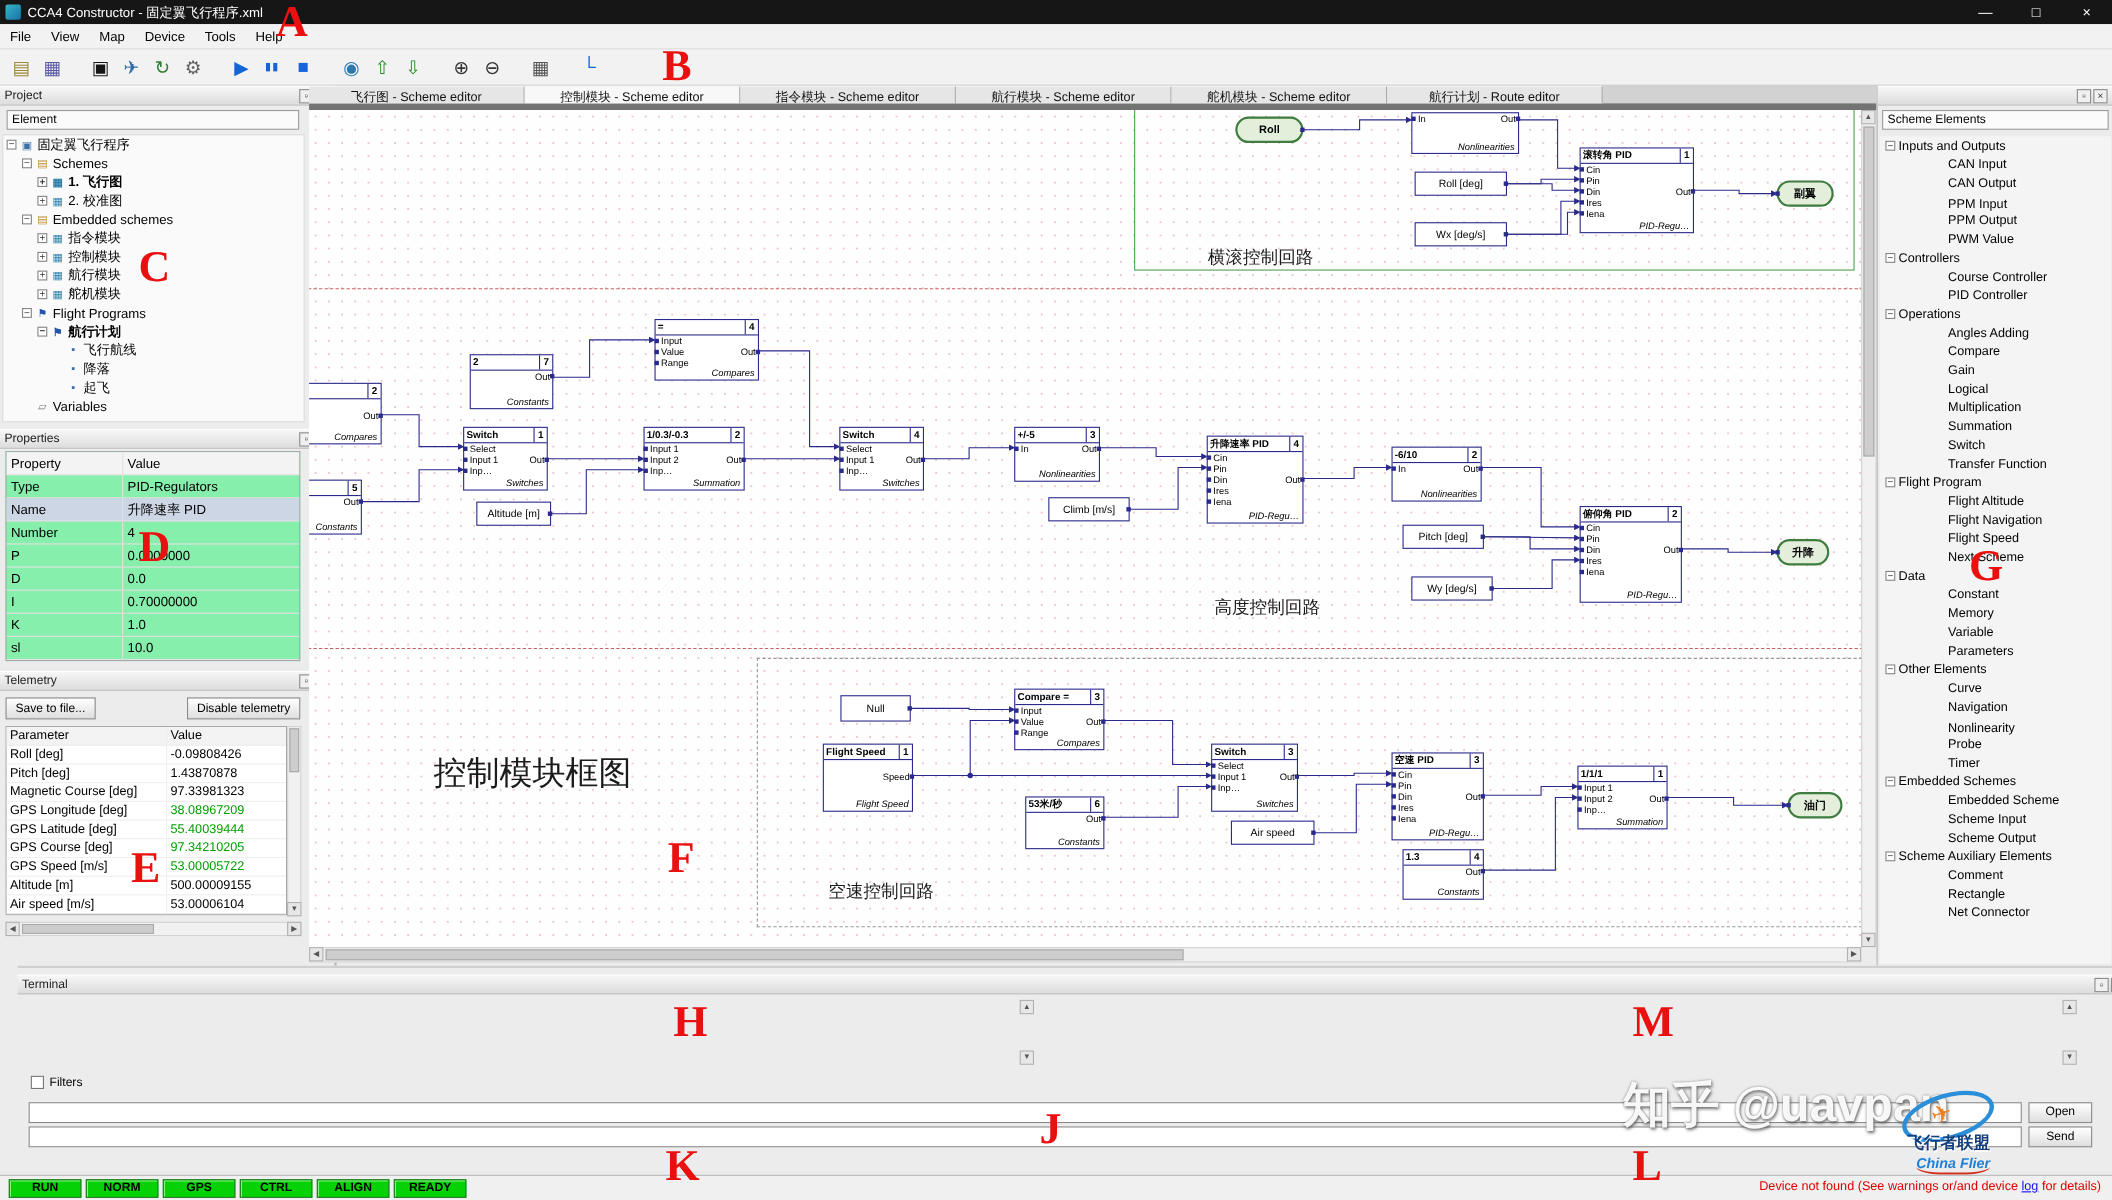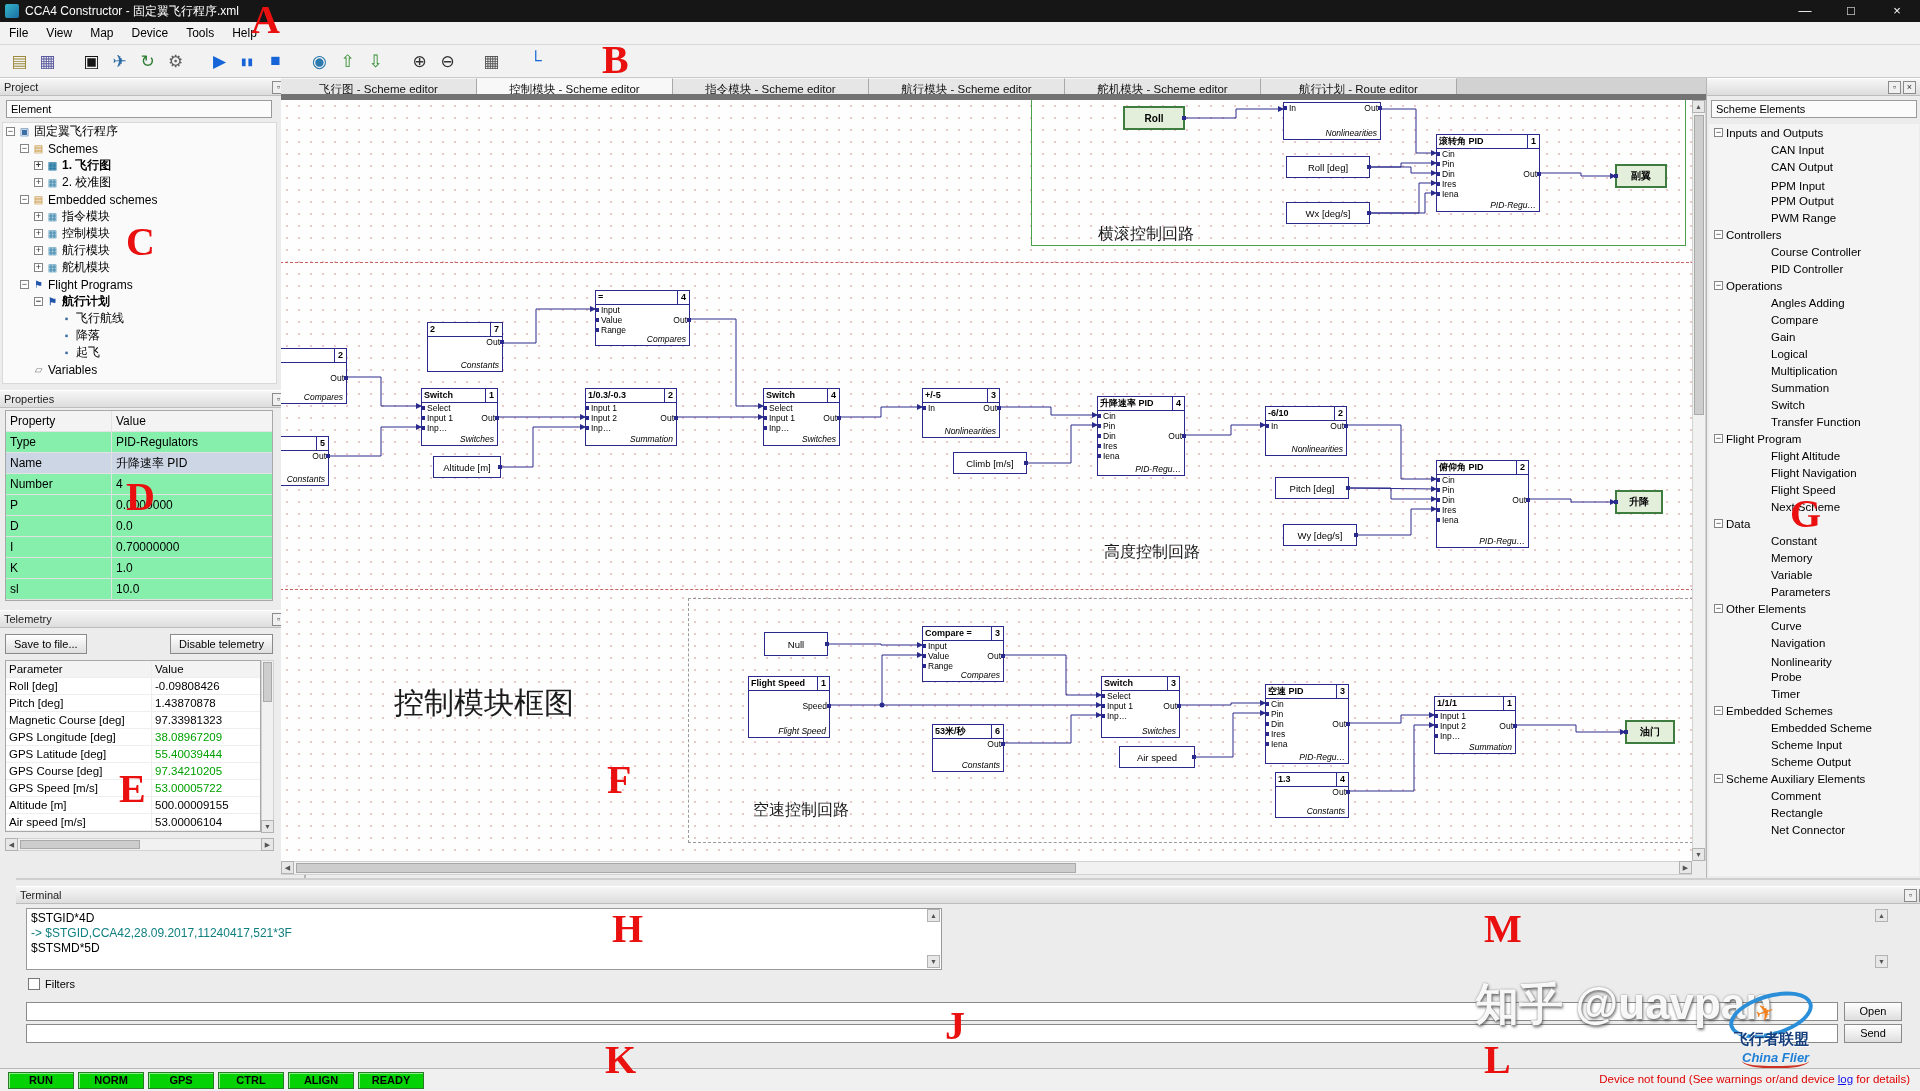--- a/index.html
+++ b/index.html
@@ -95,21 +95,21 @@
   .blk-tt { flex:1; padding:0 2px; line-height:13px; white-space:nowrap; overflow:hidden; }
   .blk-num { border-left:1px solid #2a2a8c; padding:0 3px; line-height:13px; }
   .blk-body { position:relative; flex:1; }
   .prow { position:relative; height:10px; line-height:10px; font-size:8.5px; padding-left:5px; white-space:nowrap; }
   .prow::before { content:""; position:absolute; left:-1px; top:3px; width:4px; height:4px; background:#2a2a8c; }
   .pout { position:absolute; right:2px; height:10px; line-height:10px; font-size:8.5px; }
   .pout::after { content:""; position:absolute; right:-4px; top:3px; width:4px; height:4px; background:#2a2a8c; }
   .blk-footer { position:absolute; right:3px; bottom:1px; font-size:8.5px; font-style:italic; white-space:nowrap; z-index:1; }
   .blk.simple { display:flex; align-items:center; justify-content:center; font-size:9.5px; white-space:nowrap; }
   .blk.simple::after { content:""; position:absolute; right:-2px; top:calc(50% - 2px); width:4px; height:4px; background:#2a2a8c; }
-  .blk.io { background:#e3efdb; border:2px solid #3f7c3f; border-radius:0; display:flex; align-items:center;
+  .blk.io { background:#e3efdb; border:2px solid #3f7c3f; border-radius:12px; display:flex; align-items:center;
             justify-content:center; font-size:10px; font-weight:bold; z-index:3; }
   .blk.io.io-r::after { content:""; position:absolute; right:-3px; top:calc(50% - 2px); width:4px; height:4px; background:#2a2a8c; }
   .blk.io.io-l::before { content:""; position:absolute; left:-3px; top:calc(50% - 2px); width:4px; height:4px; background:#2a2a8c; }
 
   
   #rightpanel { position:absolute; left:1706px; top:78px; width:214px; height:800px; background:#ececec;
                 border-left:1px solid #b5b5b5; }
   #scheme-box { left:4px; top:22px; width:206px; }
   #stree { position:absolute; left:2px; top:46px; width:210px; height:752px; font-size:11.5px; background:#f4f4f4; }
   .stitem { height:17px; display:flex; align-items:center; white-space:nowrap; overflow:hidden; }
@@ -733,21 +733,21 @@
       <div class="stitem" style="padding-left: 62px;">
         <span class="tlabel">CAN Output</span>
       </div>
       <div class="stitem" style="padding-left: 62px; align-items: flex-end;">
         <span class="tlabel">PPM Input</span>
       </div>
       <div class="stitem" style="padding-left: 62px;">
         <span class="tlabel">PPM Output</span>
       </div>
       <div class="stitem" style="padding-left: 62px;">
-        <span class="tlabel">PWM Range</span>
+        <span class="tlabel">PWM Value</span>
       </div>
       <div class="stitem" style="padding-left: 5px;">
         <span class="exp">−</span>
         <span class="tlabel">Controllers</span>
       </div>
       <div class="stitem" style="padding-left: 62px;">
         <span class="tlabel">Course Controller</span>
       </div>
       <div class="stitem" style="padding-left: 62px;">
         <span class="tlabel">PID Controller</span>
@@ -860,25 +860,20 @@
     </div>
 </div>
 
 <div id="terminal">
   <div class="phead" id="term-head">
     <span>Terminal</span>
     <span class="spacer"></span>
     <span class="mini-btn">▫</span>
     <span class="mini-btn">×</span>
   </div>
-  <div class="term-box" id="term-left">
-      <div class="tline" style="color: rgb(0, 0, 0);">$STGID*4D</div>
-      <div class="tline" style="color: rgb(15, 127, 127);">-&gt; $STGID,CCA42,28.09.2017,11240417,521*3F</div>
-      <div class="tline" style="color: rgb(0, 0, 0);">$STSMD*5D</div>
-    </div>
   <span class="sarrow" style="left:911px;top:29px;">▲</span>
   <span class="sarrow" style="left:911px;top:75px;">▼</span>
   <span class="sarrow" style="left:1859px;top:29px;">▲</span>
   <span class="sarrow" style="left:1859px;top:75px;">▼</span>
   <div id="filters-row">
     <span id="filters-box"></span>
     <span>Filters</span>
   </div>
   <input class="cmd-input" id="cmd1" style="">
   <input class="cmd-input" id="cmd2" style="">

